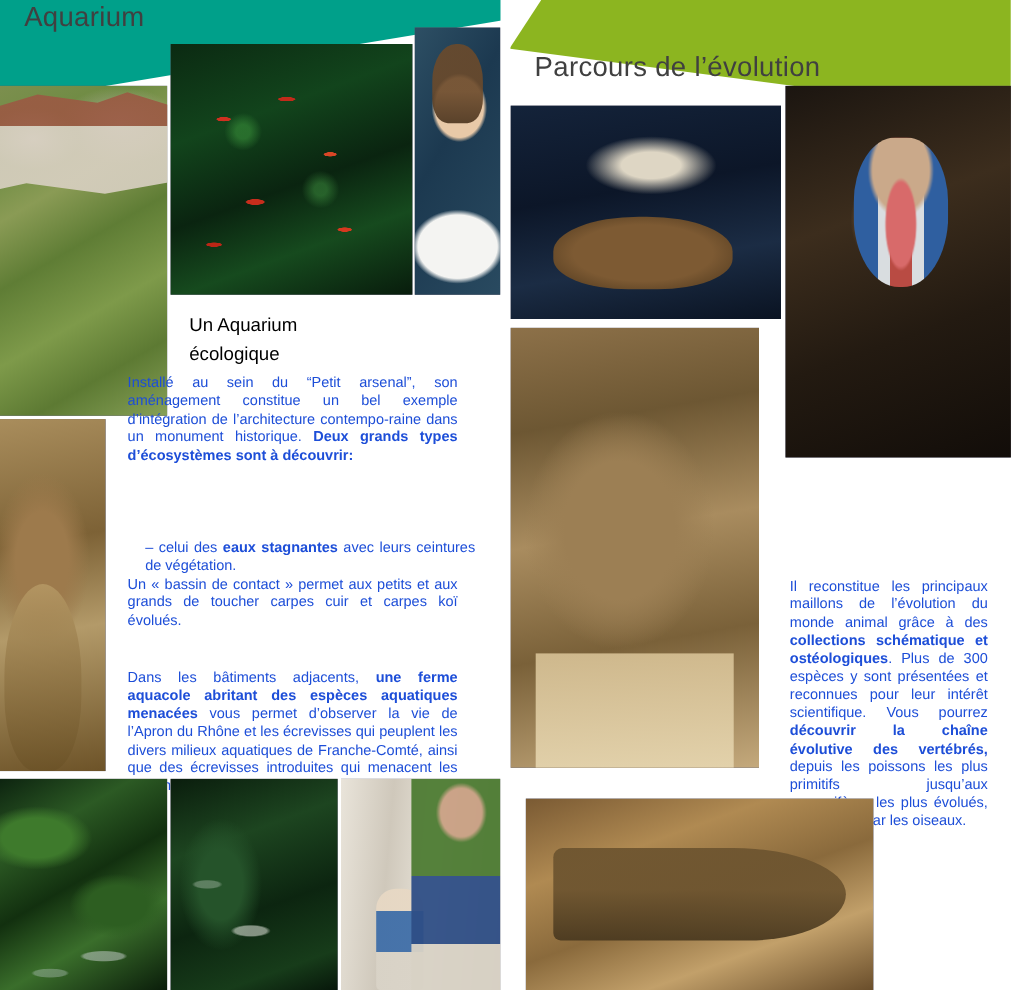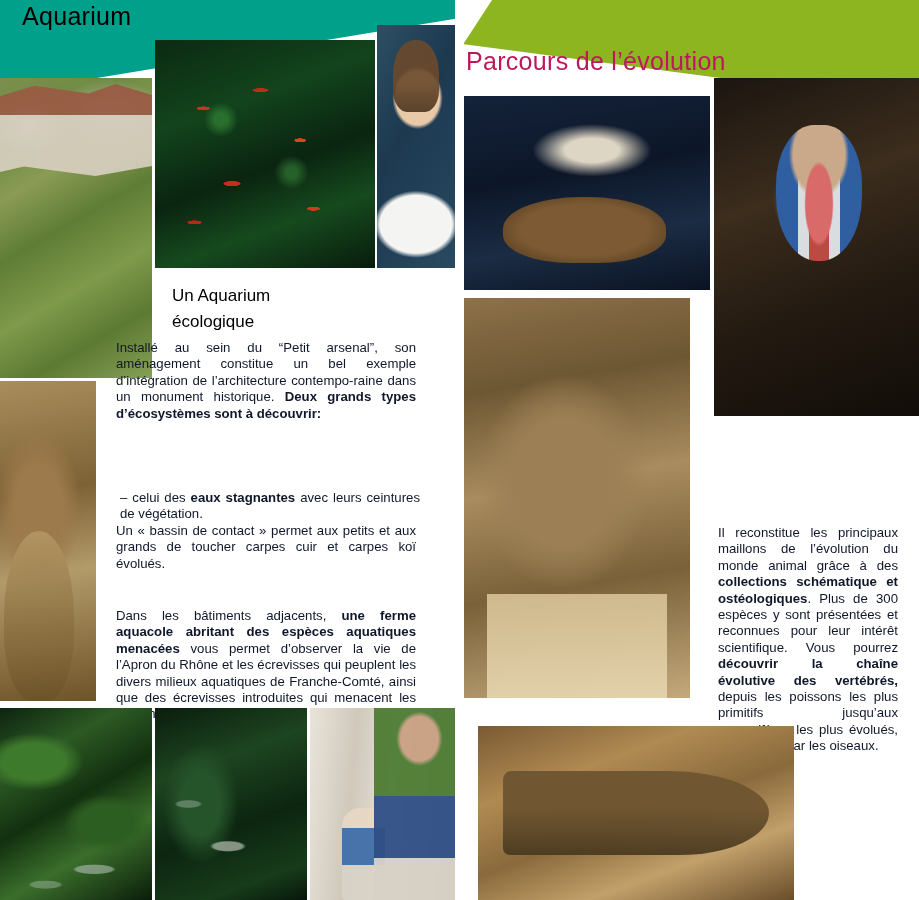--- a/index.html
+++ b/index.html
@@ -32,37 +32,37 @@
     position: absolute;
     left: 0; top: 0;
     width: 460px; height: 94px;
     background: #00a08a;
     clip-path: polygon(0 0, 460px 0, 460px 18px, 0 94px);
   }
   #left-title {
     position: absolute;
     left: 22px; top: 2px;
     font-size: 25px;
-    color: #000000;
+    color: #404040;
     letter-spacing: .3px;
   }
 
   
   #right-banner-shape {
     position: absolute;
     left: 462px; top: 0;
     width: 457px; height: 104px;
     background: #8cb520;
     clip-path: polygon(0 0, 457px 0, 457px 104px, 0 44px);
   }
   #right-title {
     position: absolute;
-    left: 466px; top: 47px;
+    left: 486px; top: 47px;
     font-size: 25px;
-    color: #be185d;
+    color: #404040;
     letter-spacing: .3px;
   }
 
   
   #gutter {
     position: absolute;
     left: 455px; top: 0;
     width: 9px; height: 900px;
     background: #ffffff;
     z-index: 40;
@@ -78,21 +78,21 @@
   .head-olive {
     position: absolute;
     color: #8cb520;
     font-size: 21px;
     line-height: 26px;
   }
   .body-text {
     position: absolute;
     font-size: 13.2px;
     line-height: 16.4px;
-    color: #0f172a;
+    color: #1d4ed8;
     text-align: justify;
     hyphens: auto;
   }
   .body-text b { font-weight: bold; }
 
   
 
   
   #ph-village .ph-inner {
     background:
@@ -292,21 +292,21 @@
   </div>
 
   <div class="head-teal" style="left:172px; top:283px; width:250px; white-space:pre-line;">Un Aquarium
 écologique</div>
 
   <div class="body-text" style="left:116px; top:340px; width:300px;">
     Installé au sein du “Petit arsenal”, son aménagement constitue un bel exemple d’intégration de l’architecture contempo-raine dans un monument historique. <b>Deux grands types d’écosystèmes sont à découvrir:</b>
   </div>
 
 
-  <div class="body-text" style="left:120px; top:490px; width:300px;">
+  <div class="body-text" style="left:132px; top:490px; width:300px;">
     – celui des <b>eaux stagnantes</b> avec leurs ceintures de végétation.
   </div>
 
   <div class="body-text" style="left:116px; top:523px; width:300px;">
     Un « bassin de contact » permet aux petits et aux grands de toucher carpes cuir et carpes koï évolués.
   </div>
 
   <div class="body-text" style="left:116px; top:572px; width:300px;margin-top:36px;">
     Dans les bâtiments adjacents, <b>une ferme aquacole abritant des espèces aquatiques menacées</b> vous permet d’observer la vie de l’Apron du Rhône et les écrevisses qui peuplent les divers milieux aquatiques de Franche-Comté, ainsi que des écrevisses introduites qui menacent les autochtones.
   </div>

